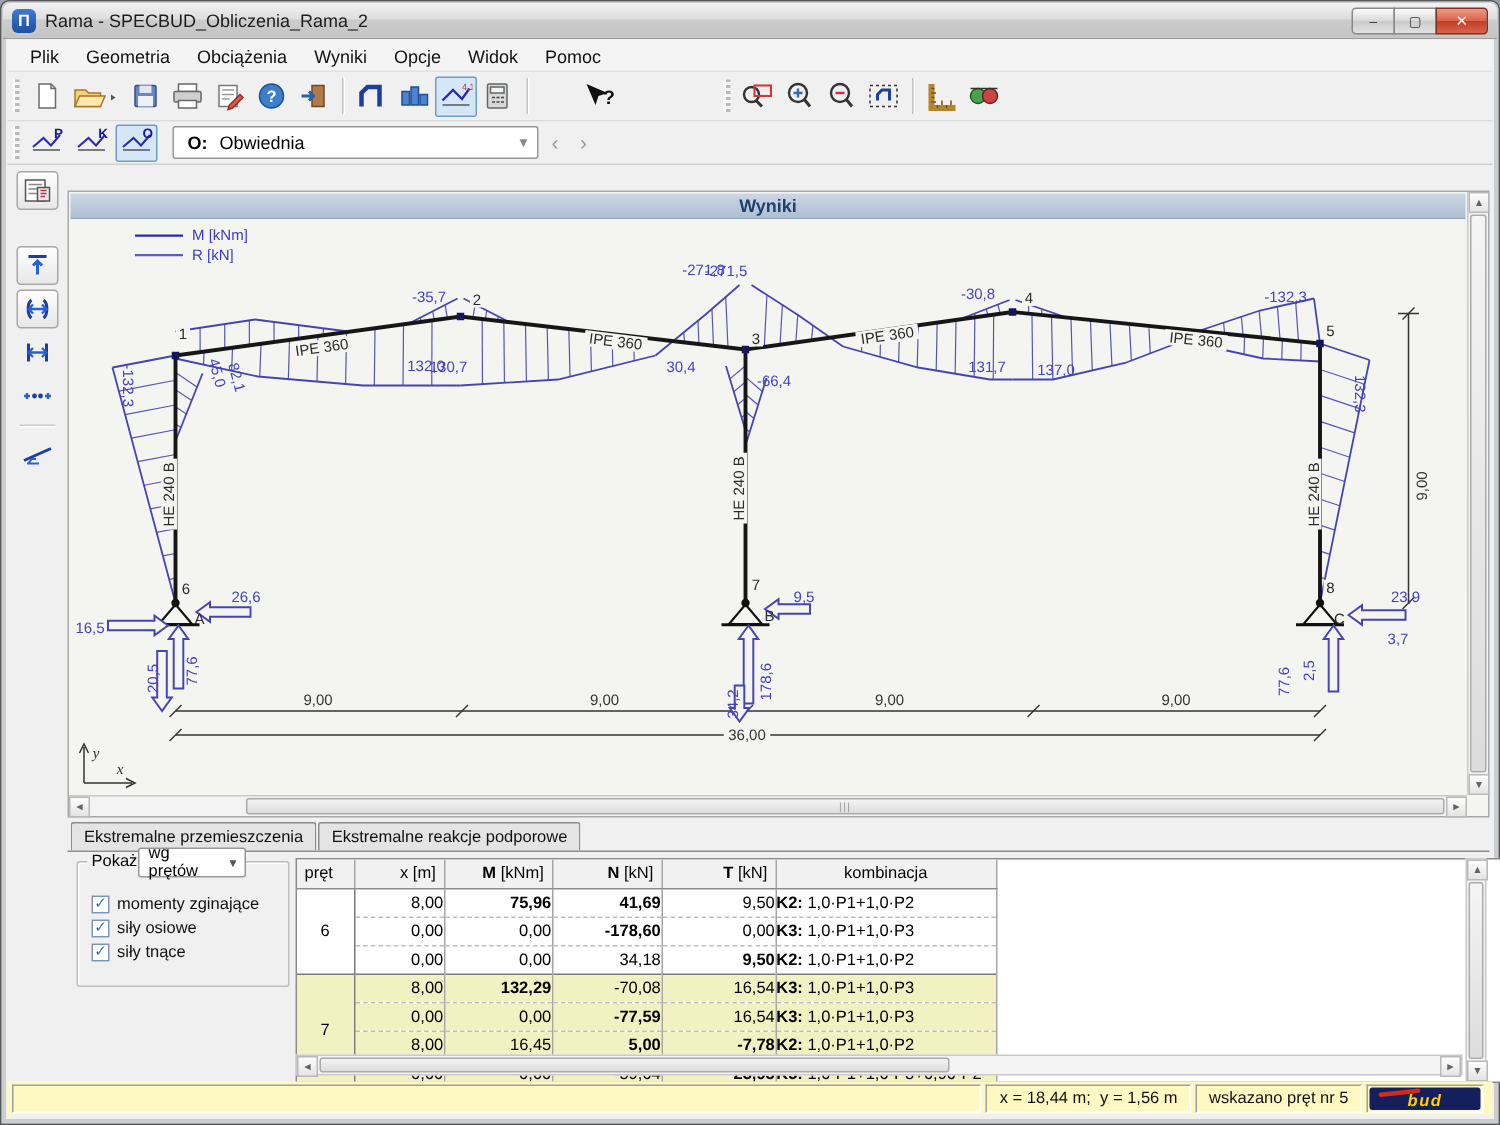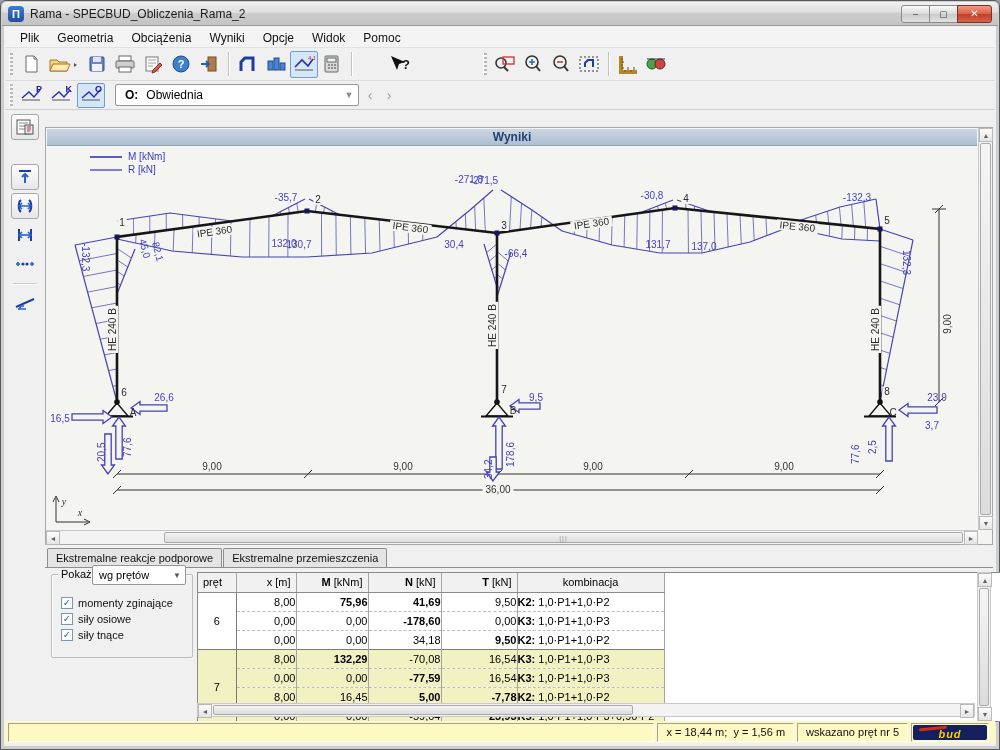--- a/index.html
+++ b/index.html
@@ -69,21 +69,21 @@
   
   #bottompanel{position:absolute;left:44px;top:546px;width:948px;height:172px;background:#f0f0f0;}
   #tabs{position:absolute;left:2px;top:0;height:20px;display:flex;}
   .tab{height:19px;margin-top:1px;padding:3px 8px 0 8px;font-size:11px;color:#111;
     border:1px solid #8d8d8d;border-bottom:none;border-radius:2px 2px 0 0;background:#e4e4e4;margin-right:1px;}
   .tab.active{background:#f6f6f6;height:20px;margin-top:0;font-size:11px;}
   #tabcontent{position:absolute;left:0;top:20px;right:0;bottom:0;border-top:1px solid #8d8d8d;background:#f0f0f0;}
   #pokaz{position:absolute;left:6px;top:6px;width:142px;height:84px;border:1px solid #bdbdbd;border-radius:2px;
     box-shadow:inset 1px 1px 0 #fff;}
   #pokaz .legend{position:absolute;left:6px;top:-7px;background:#f0f0f0;font-size:11px;padding:0 3px;}
-  #pokaz .pcombo{position:absolute;left:40px;top:-10px;width:94px;height:20px;background:#fff;
+  #pokaz .pcombo{position:absolute;left:40px;top:-10px;width:72px;height:20px;background:#fff;
     border:1px solid #979797;border-radius:2px;font-size:11px;display:flex;align-items:center;padding-left:6px;}
   #pokaz .pcombo .drop{margin-left:auto;width:16px;text-align:center;color:#555;font-size:8px;}
   #checks{position:absolute;left:9px;top:22px;}
   .checkrow{display:flex;align-items:center;margin-bottom:4px;font-size:11px;color:#111;}
   .checkbox{width:12px;height:12px;border:1px solid #7b95b5;background:#fff;color:#3a66a8;
     font-size:10px;line-height:10px;text-align:center;margin-right:5px;}
   #tablewrap{position:absolute;left:152px;top:4px;width:806px;height:150px;background:#fff;
     border:1px solid #8a8a8a;overflow:hidden;}
   table.res{border-collapse:collapse;font-size:11px;table-layout:fixed;}
   table.res th{background:#f1f1f1;border-right:1px solid #a5a5a5;border-bottom:1px solid #8b8b8b;
@@ -699,22 +699,22 @@
       <div class="sb-arrow" style="left:0">◄</div>
       <div class="sb-thumb" style="top:1px;bottom:1px;left:118px;right:15px">
           <div class="sb-grip">|||</div>
         </div>
       <div class="sb-arrow" style="right:0">►</div>
     </div>
   </div>
 
   <div id="bottompanel">
     <div id="tabs">
+        <div class="tab">Ekstremalne przemieszczenia</div>
         <div class="tab">Ekstremalne reakcje podporowe</div>
-        <div class="tab">Ekstremalne przemieszczenia</div>
       </div>
     <div id="tabcontent">
       <div id="pokaz">
         <span class="legend">Pokaż</span>
         <div class="pcombo">
           <span>wg prętów</span>
           <span class="drop">▼</span>
         </div>
         <div id="checks">
             <div class="checkrow">

